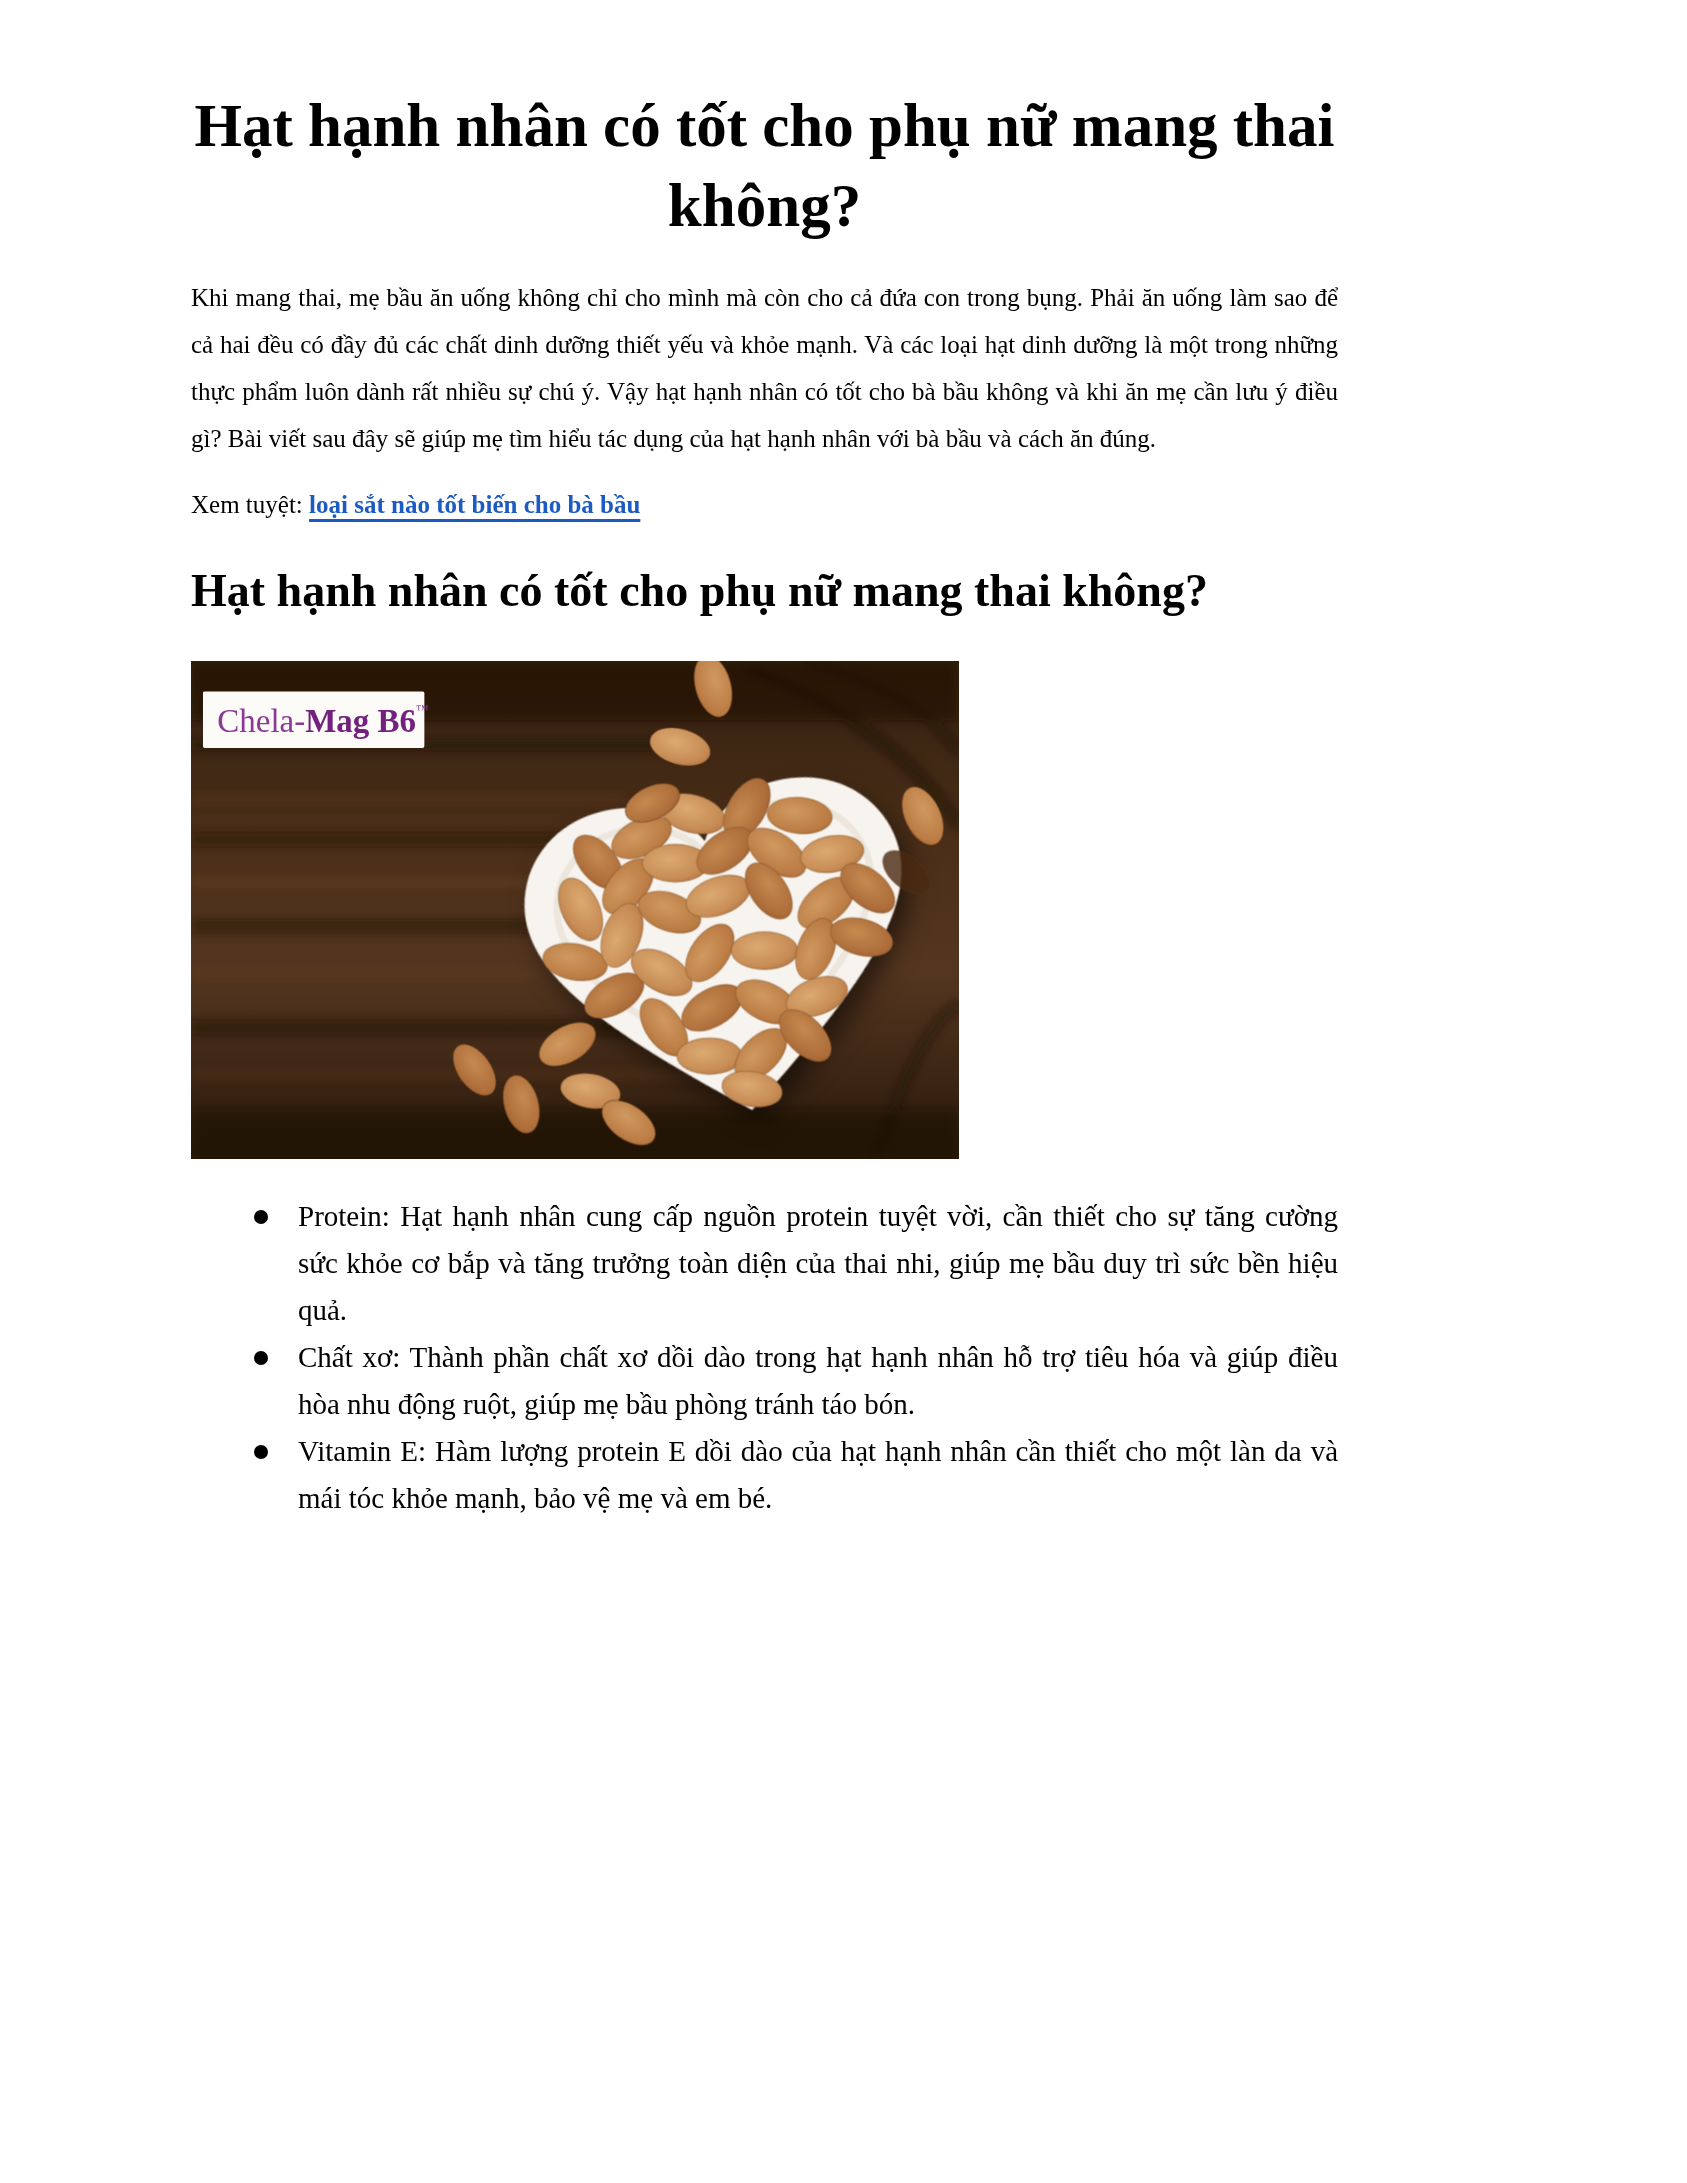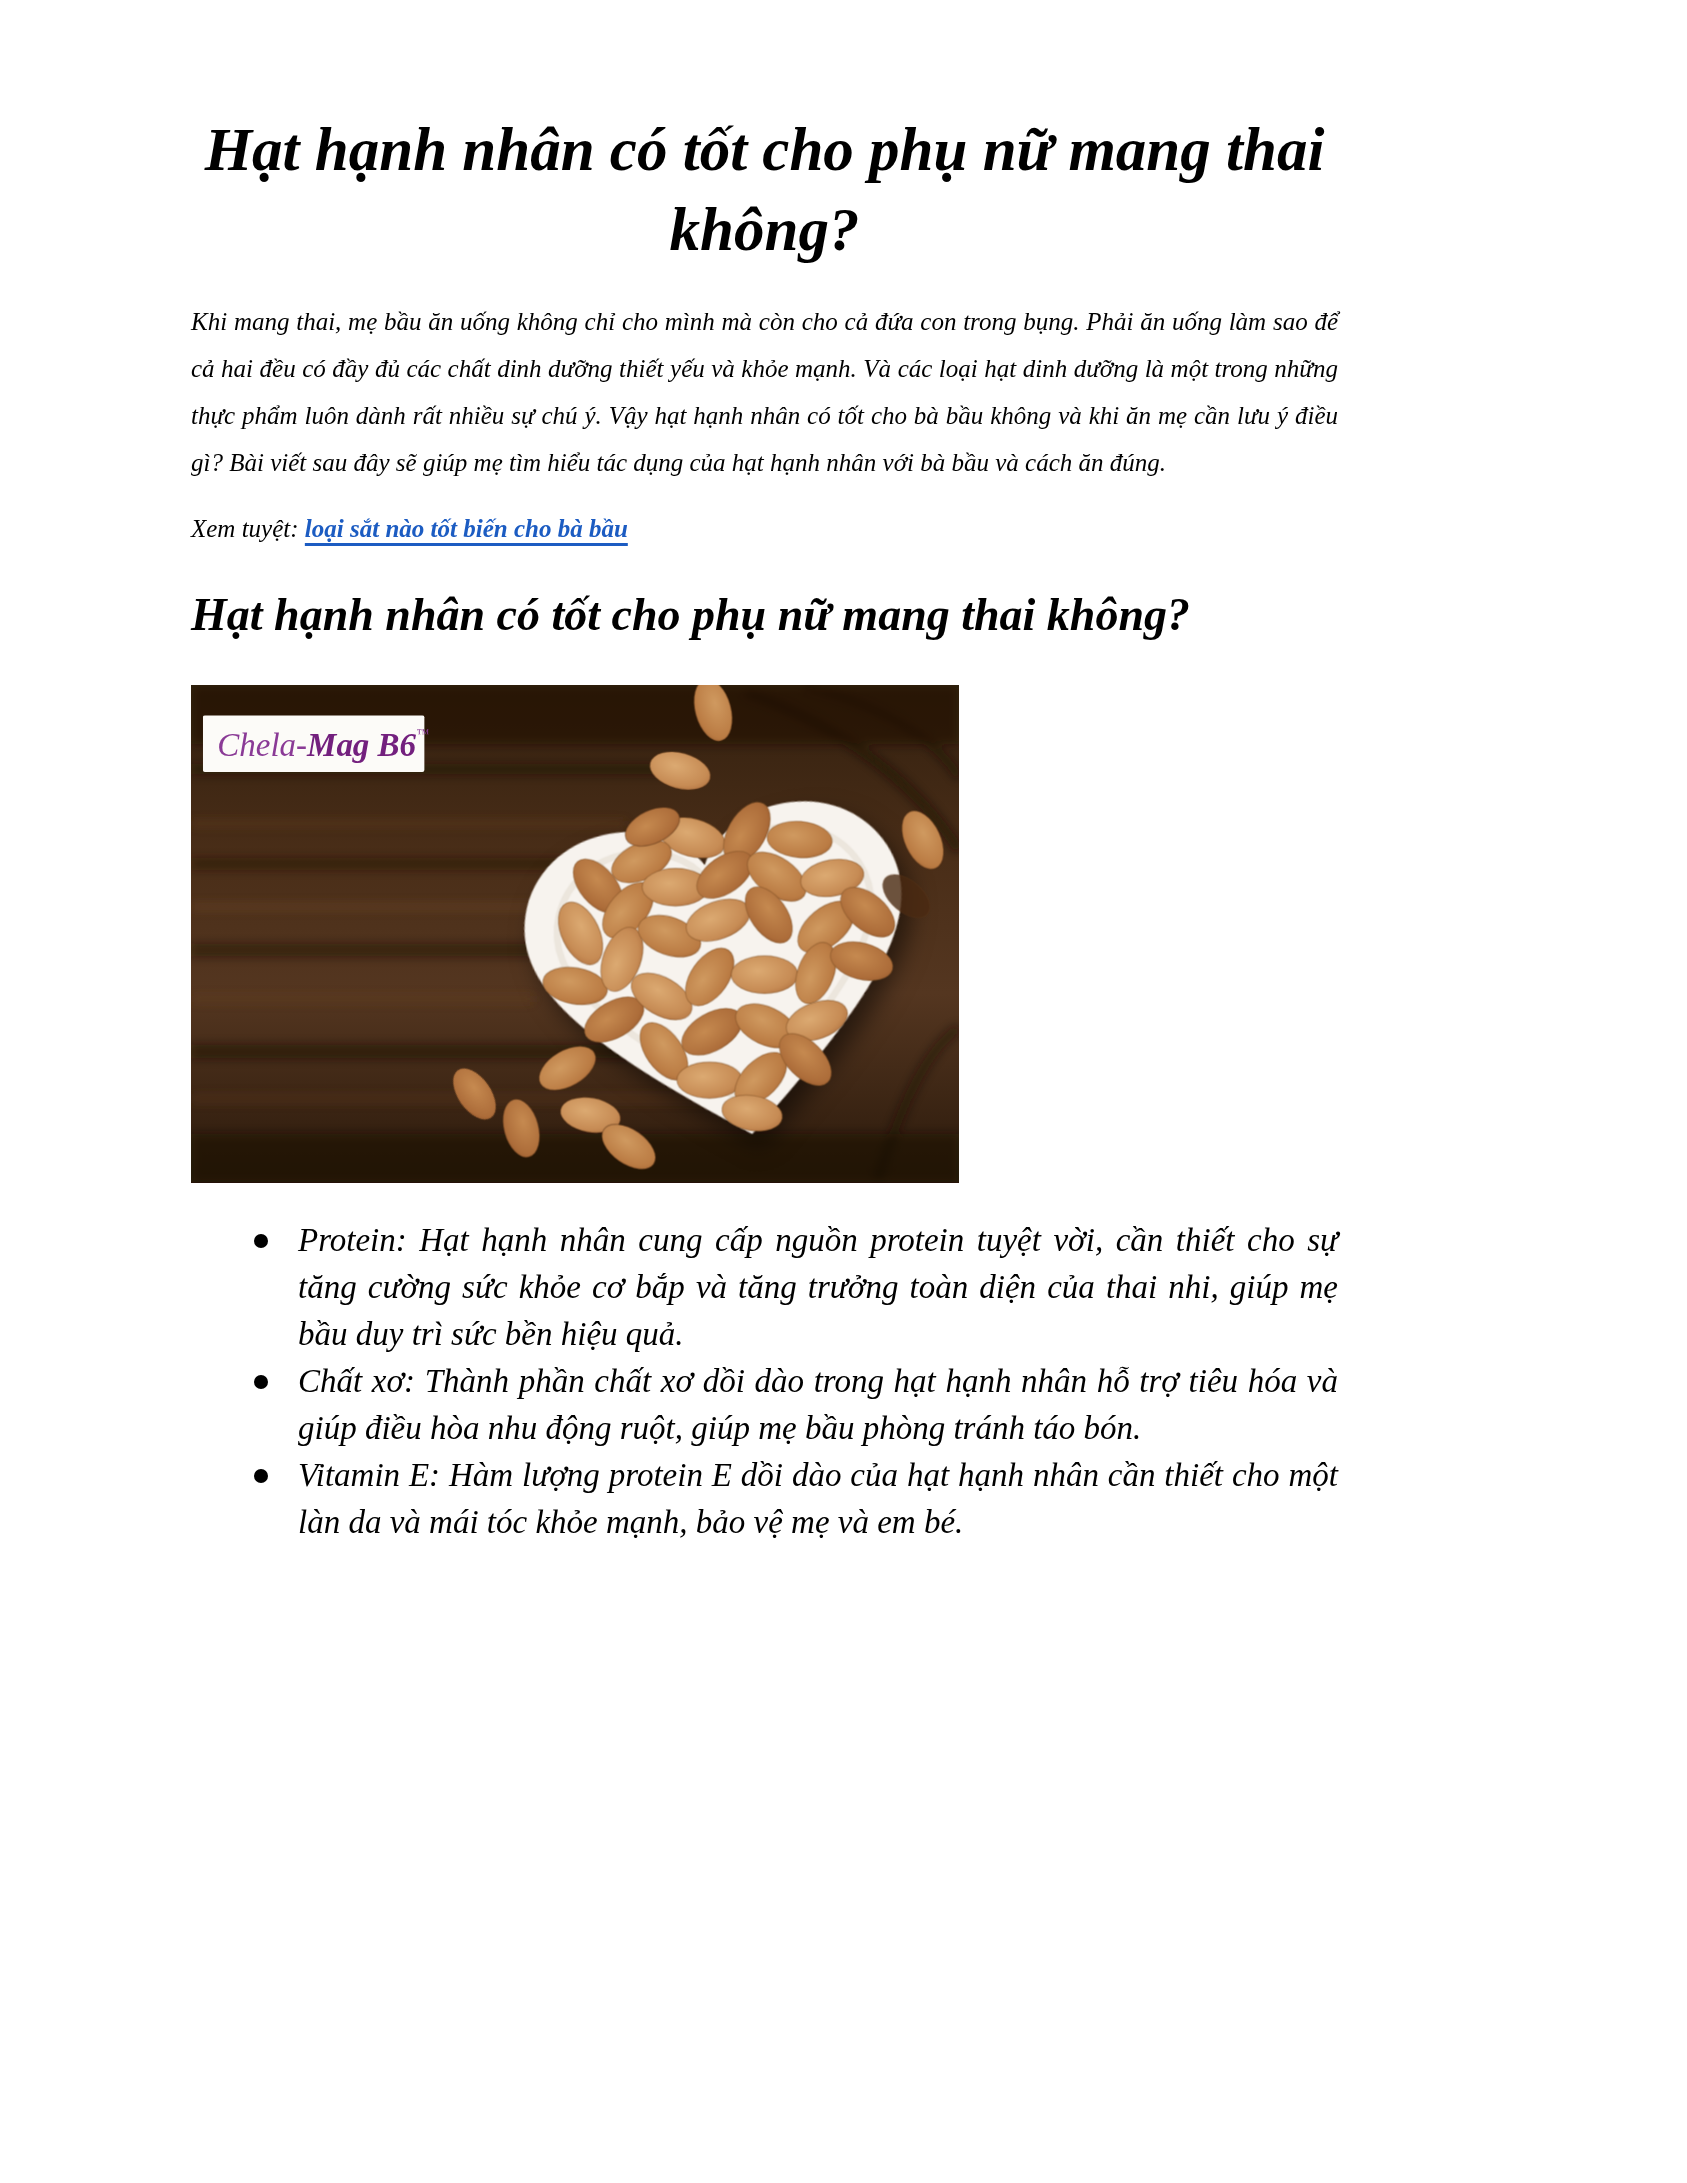--- a/index.html
+++ b/index.html
@@ -4,23 +4,22 @@
 <style>
   html,body{margin:0;padding:0}
   body{
     width:1687px;height:2183px;background:#ffffff;color:#000;
     font-family:"Liberation Serif","DejaVu Serif",serif;
     -webkit-font-smoothing:antialiased;
   }
   .page{
     box-sizing:border-box;
     width:1687px;height:2183px;
-    padding:110px 349px 0 191px;
+    padding:86px 349px 0 191px;
     overflow:hidden;
-    font-style:italic;
   }
   h1.doc-title{
     margin:0 0 28px 0;
     font-size:61px;line-height:80px;font-weight:bold;
     text-align:center;letter-spacing:0;
   }
   p.body-par{
     margin:0 0 18.5px 0;
     font-size:25px;line-height:47px;
     text-align:justify;
@@ -36,21 +35,21 @@
   }
   h2.section-heading{
     margin:33px 0 41px 0;
     font-size:46px;line-height:59px;font-weight:bold;
   }
   .photo-wrap{
     width:768px;height:498px;margin:16px 0 34px 0;display:block;
   }
   ul.benefits{
     list-style:none;margin:0;padding:0;
-    font-size:33px;line-height:47px;text-align:justify;
+    font-size:29px;line-height:47px;text-align:justify;
   }
   ul.benefits li{
     position:relative;
     padding-left:107px;margin:0;
   }
   ul.benefits li::before{
     content:"";
     position:absolute;left:63px;top:17px;
     width:14px;height:14px;border-radius:50%;background:#000;
   }

